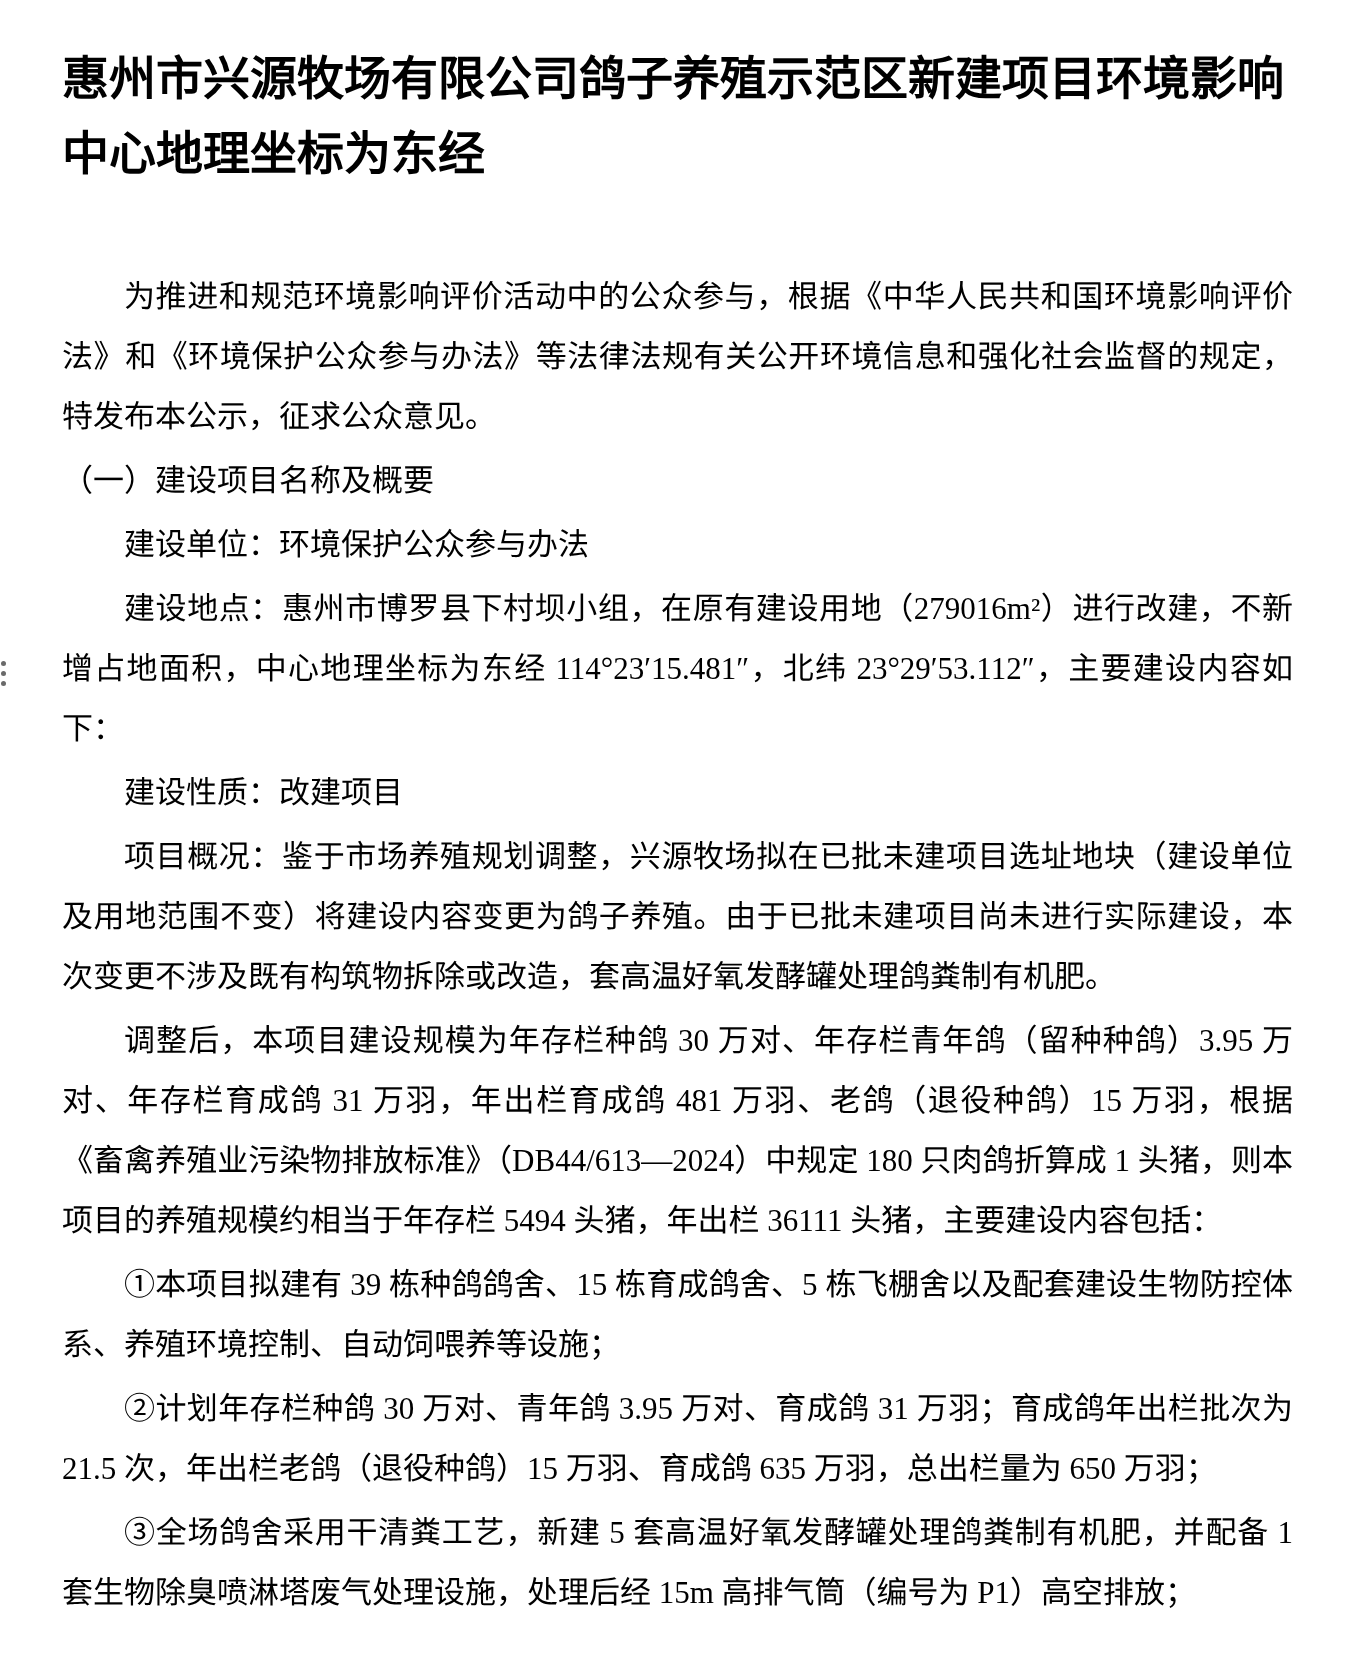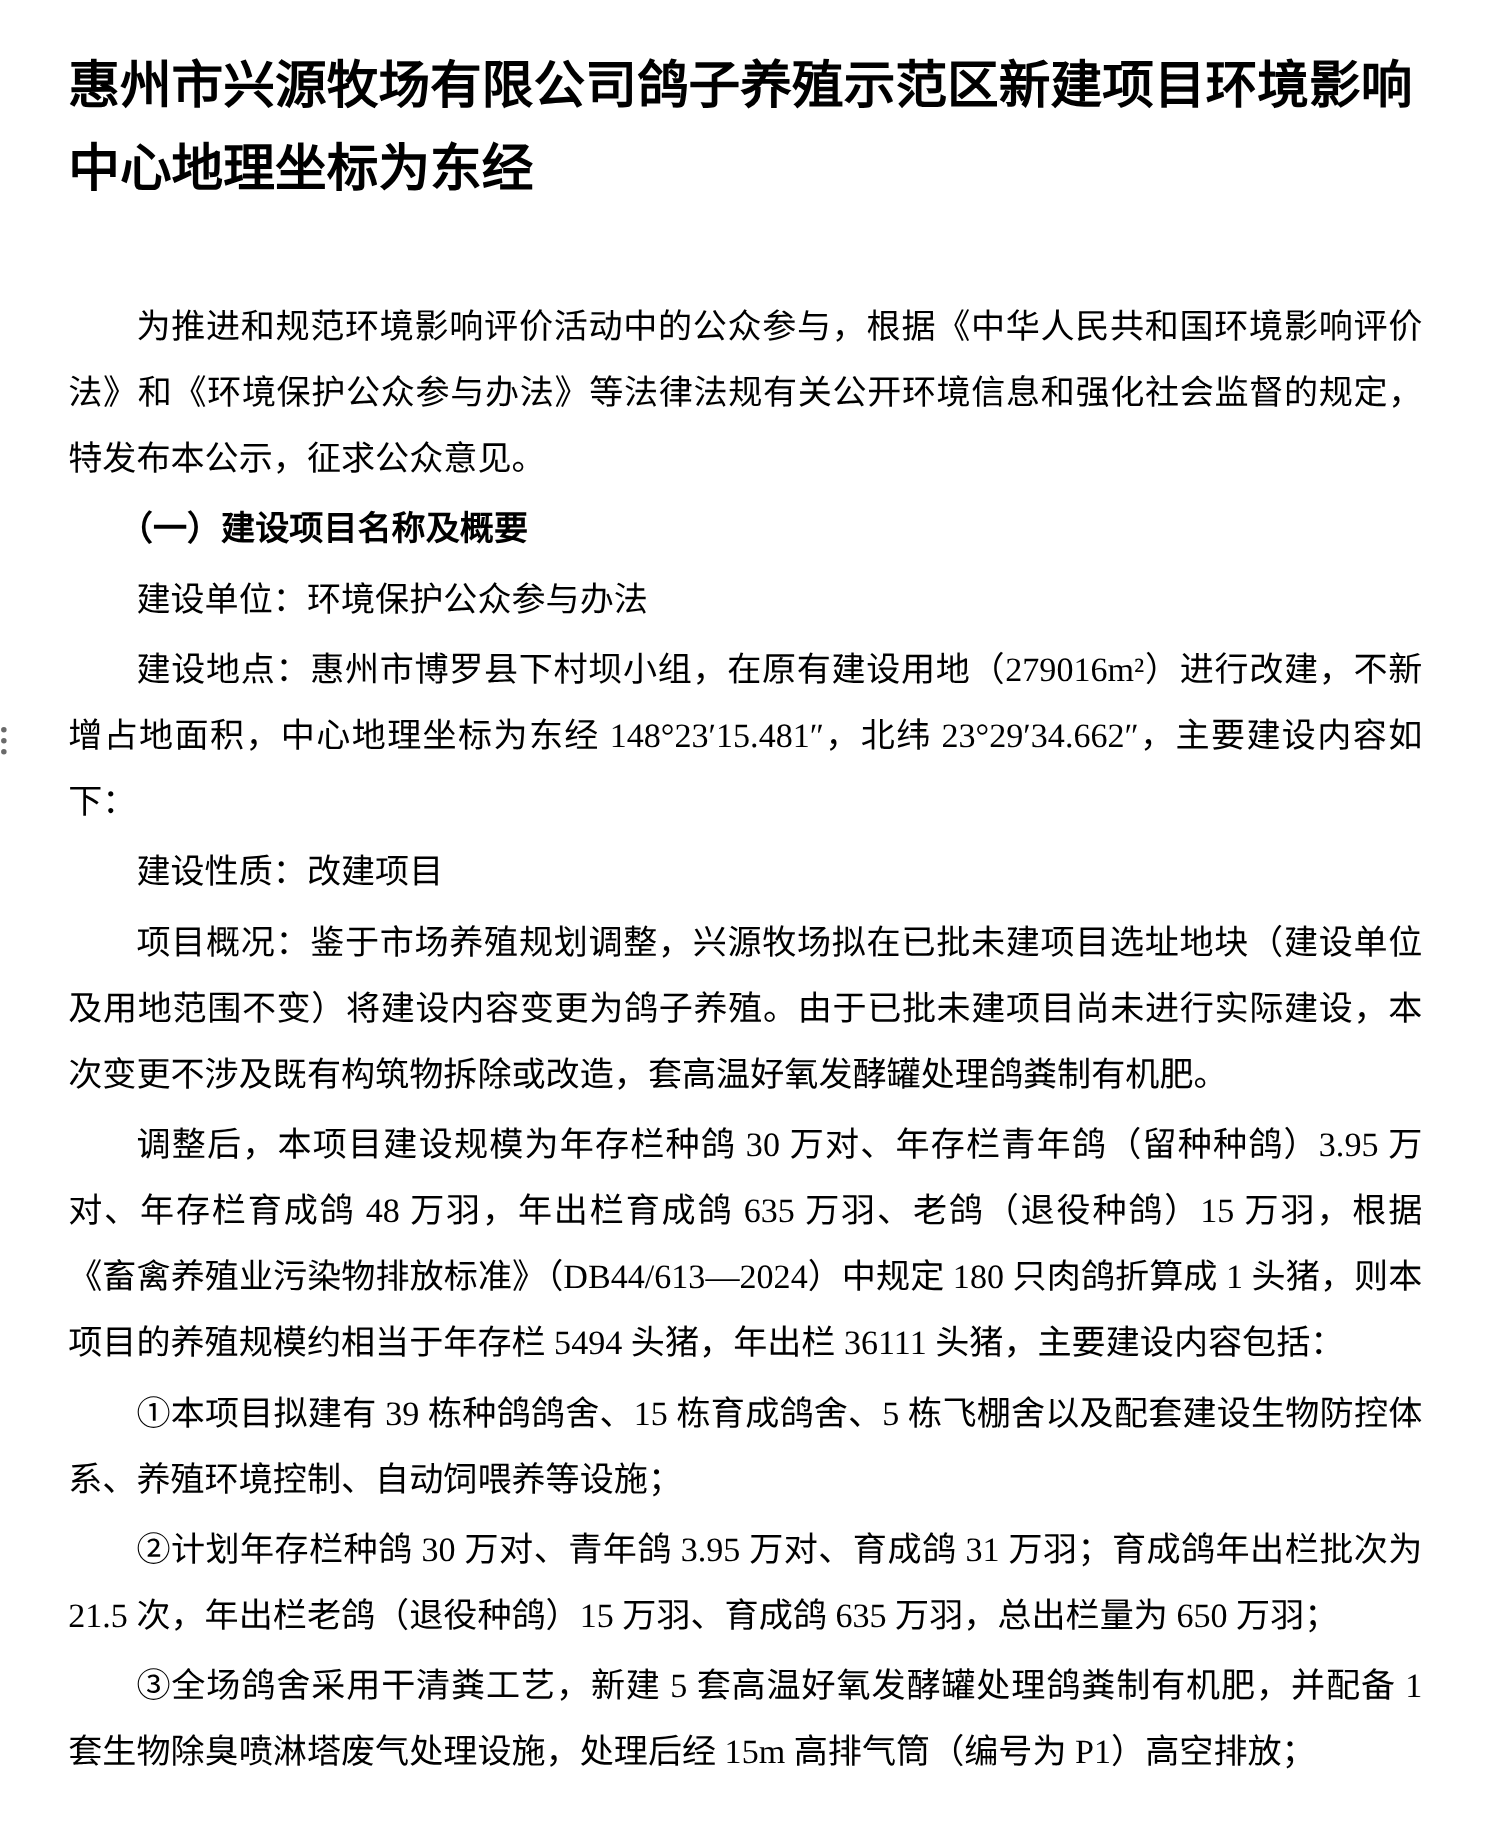--- a/index.html
+++ b/index.html
@@ -35,23 +35,22 @@
   }
   .para {
     margin: 0 0 4px 0;
     font-size: 31px;
     line-height: 60px;
     text-align: justify;
     text-indent: 62px;
     word-break: break-all;
   }
   .section-heading {
-    font-weight: bold;
+    font-weight: normal;
     text-indent: 0;
-    margin-left: 46px;
   }
   .edge-handle {
     position: absolute;
     left: 1px;
     top: 661px;
     width: 12px;
     display: flex;
     flex-direction: column;
     gap: 5px;
     align-items: flex-start;
@@ -80,27 +79,27 @@
     <span class="title-line">中心地理坐标为东经</span>
   </h1>
 
   <p class="para">为推进和规范环境影响评价活动中的公众参与，根据《中华人民共和国环境影响评价法》和《环境保护公众参与办法》等法律法规有关公开环境信息和强化社会监督的规定，特发布本公示，征求公众意见。</p>
 
   <p class="para section-heading">（一）建设项目名称及概要</p>
 
 
   <p class="para">建设单位：环境保护公众参与办法</p>
 
-  <p class="para">建设地点：惠州市博罗县下村坝小组，在原有建设用地（279016m²）进行改建，不新增占地面积，中心地理坐标为东经 148°23′15.481″，北纬 23°29′34.662″，主要建设内容如下：</p>
+  <p class="para">建设地点：惠州市博罗县下村坝小组，在原有建设用地（279016m²）进行改建，不新增占地面积，中心地理坐标为东经 114°23′15.481″，北纬 23°29′53.112″，主要建设内容如下：</p>
 
   <p class="para">建设性质：改建项目</p>
 
   <p class="para">项目概况：鉴于市场养殖规划调整，兴源牧场拟在已批未建项目选址地块（建设单位及用地范围不变）将建设内容变更为鸽子养殖。由于已批未建项目尚未进行实际建设，本次变更不涉及既有构筑物拆除或改造，套高温好氧发酵罐处理鸽粪制有机肥。</p>
 
-  <p class="para">调整后，本项目建设规模为年存栏种鸽 30 万对、年存栏青年鸽（留种种鸽）3.95 万对、年存栏育成鸽 48 万羽，年出栏育成鸽 635 万羽、老鸽（退役种鸽）15 万羽，根据《畜禽养殖业污染物排放标准》（DB44/613—2024）中规定 180 只肉鸽折算成 1 头猪，则本项目的养殖规模约相当于年存栏 5494 头猪，年出栏 36111 头猪，主要建设内容包括：</p>
+  <p class="para">调整后，本项目建设规模为年存栏种鸽 30 万对、年存栏青年鸽（留种种鸽）3.95 万对、年存栏育成鸽 31 万羽，年出栏育成鸽 481 万羽、老鸽（退役种鸽）15 万羽，根据《畜禽养殖业污染物排放标准》（DB44/613—2024）中规定 180 只肉鸽折算成 1 头猪，则本项目的养殖规模约相当于年存栏 5494 头猪，年出栏 36111 头猪，主要建设内容包括：</p>
 
   <p class="para">①本项目拟建有 39 栋种鸽鸽舍、15 栋育成鸽舍、5 栋飞棚舍以及配套建设生物防控体系、养殖环境控制、自动饲喂养等设施；</p>
 
   <p class="para">②计划年存栏种鸽 30 万对、青年鸽 3.95 万对、育成鸽 31 万羽；育成鸽年出栏批次为 21.5 次，年出栏老鸽（退役种鸽）15 万羽、育成鸽 635 万羽，总出栏量为 650 万羽；</p>
 
   <p class="para">③全场鸽舍采用干清粪工艺，新建 5 套高温好氧发酵罐处理鸽粪制有机肥，并配备 1 套生物除臭喷淋塔废气处理设施，处理后经 15m 高排气筒（编号为 P1）高空排放；</p>
 
 </div>
 
 </body></html>

